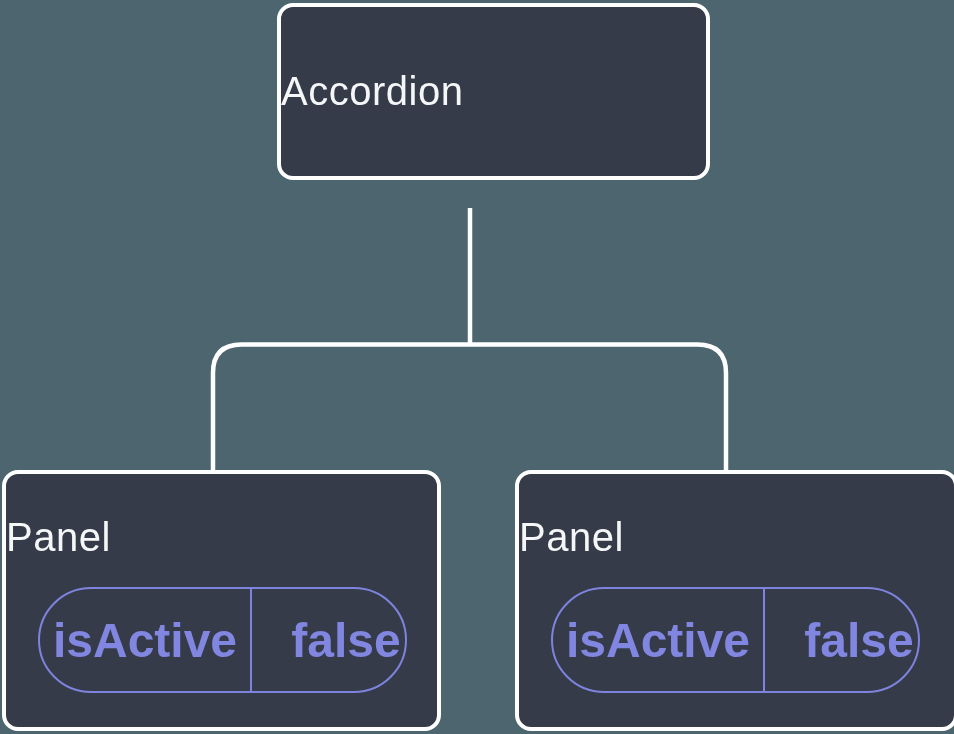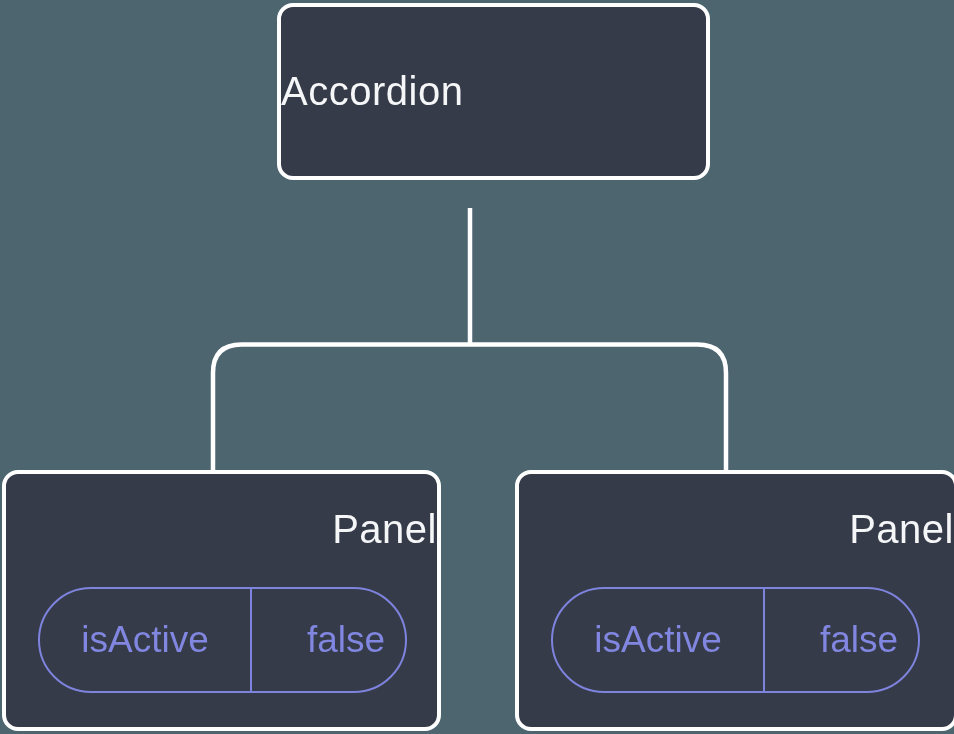--- a/index.html
+++ b/index.html
@@ -50,42 +50,42 @@
     white-space: nowrap;
   }
   .panel-node {
     top: 470px;
     height: 261px;
   }
   .panel-left  { left: 2px;  width: 439px; }
   .panel-right { left: 515px; width: 443px; }
   .panel-title {
     position: absolute;
-    left: 0; top: 35px;
+    left: 0; top: 43px;
     width: 100%;
-    text-align: right;
+    text-align: left;
     line-height: 40px;
   }
   .state-pill {
     position: absolute;
     left: 32px; top: 113px;
     width: 369px; height: 106px;
     border: 2px solid var(--accent);
     border-radius: 53px;
     display: flex;
     align-items: stretch;
     overflow: hidden;
   }
   .pill-cell {
     display: flex;
     align-items: center;
     justify-content: center;
     color: var(--accent-text);
-    font-size: 37px;
-    font-weight: 400;
+    font-size: 48px;
+    font-weight: 700;
     white-space: nowrap;
   }
   .pill-name  { width: 210px; }
   .pill-divider {
     width: 2px;
     background: var(--accent);
   }
   .pill-value { flex: 1; margin-left: 35px; }
 </style>
 </head>

